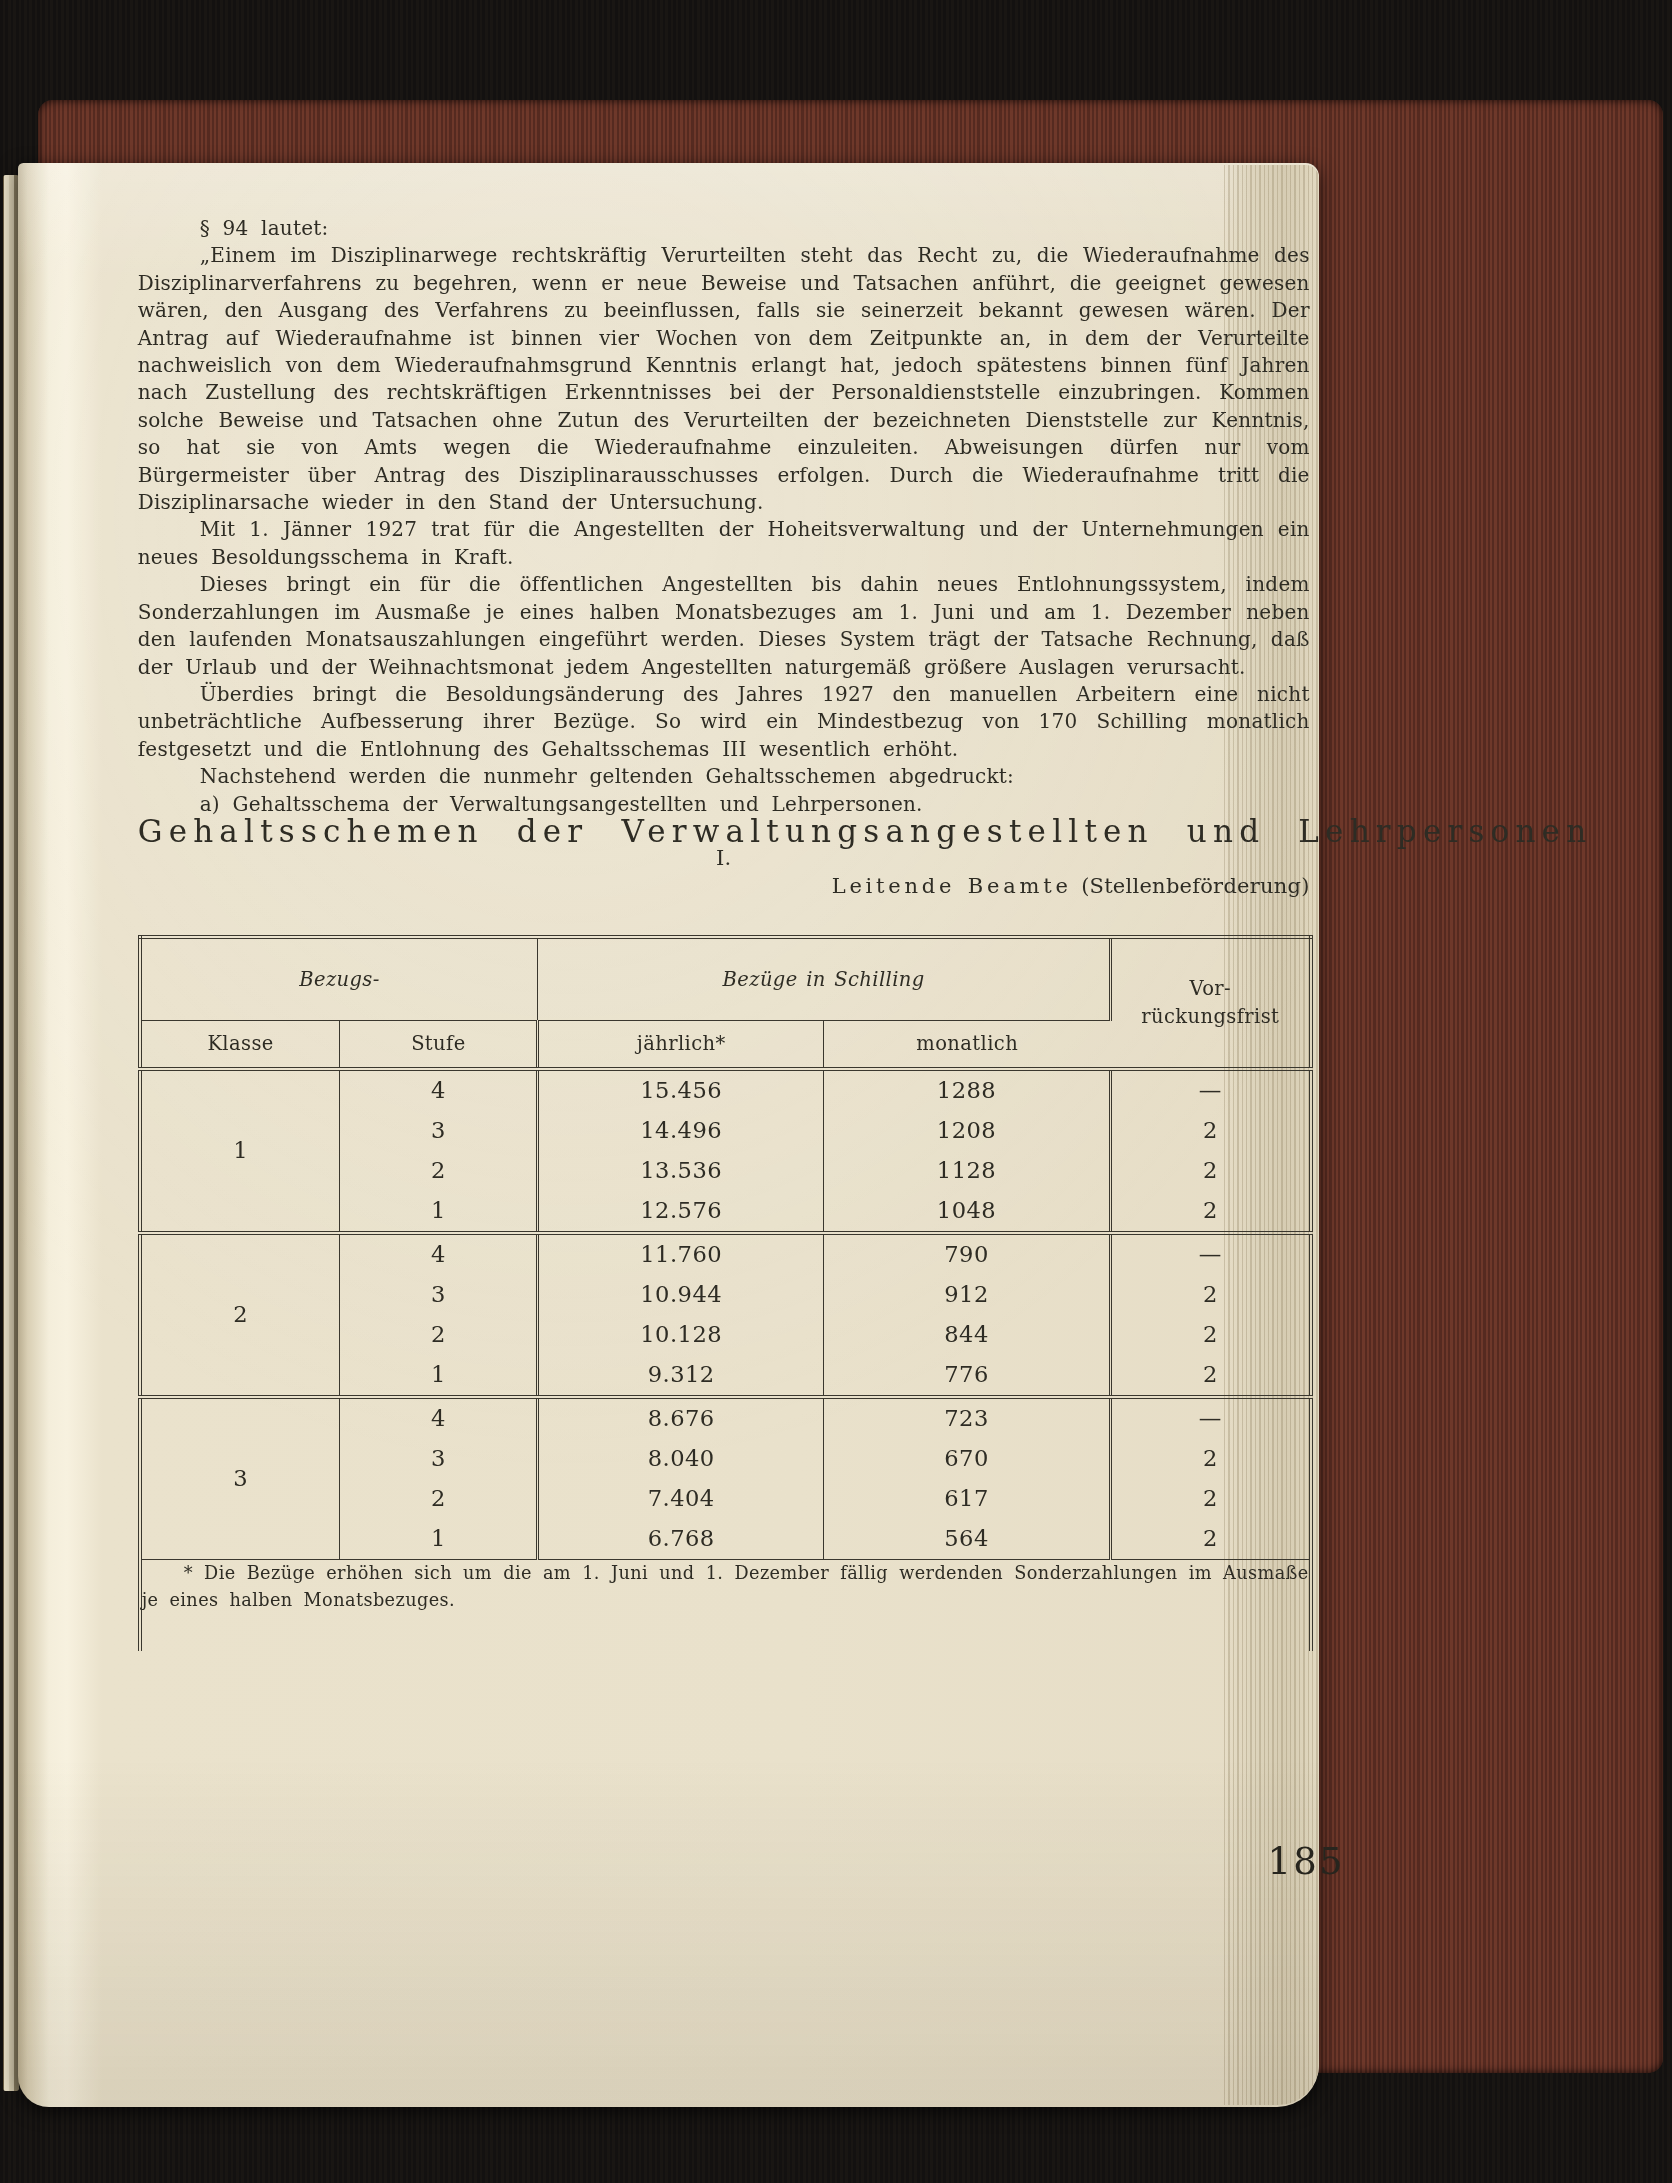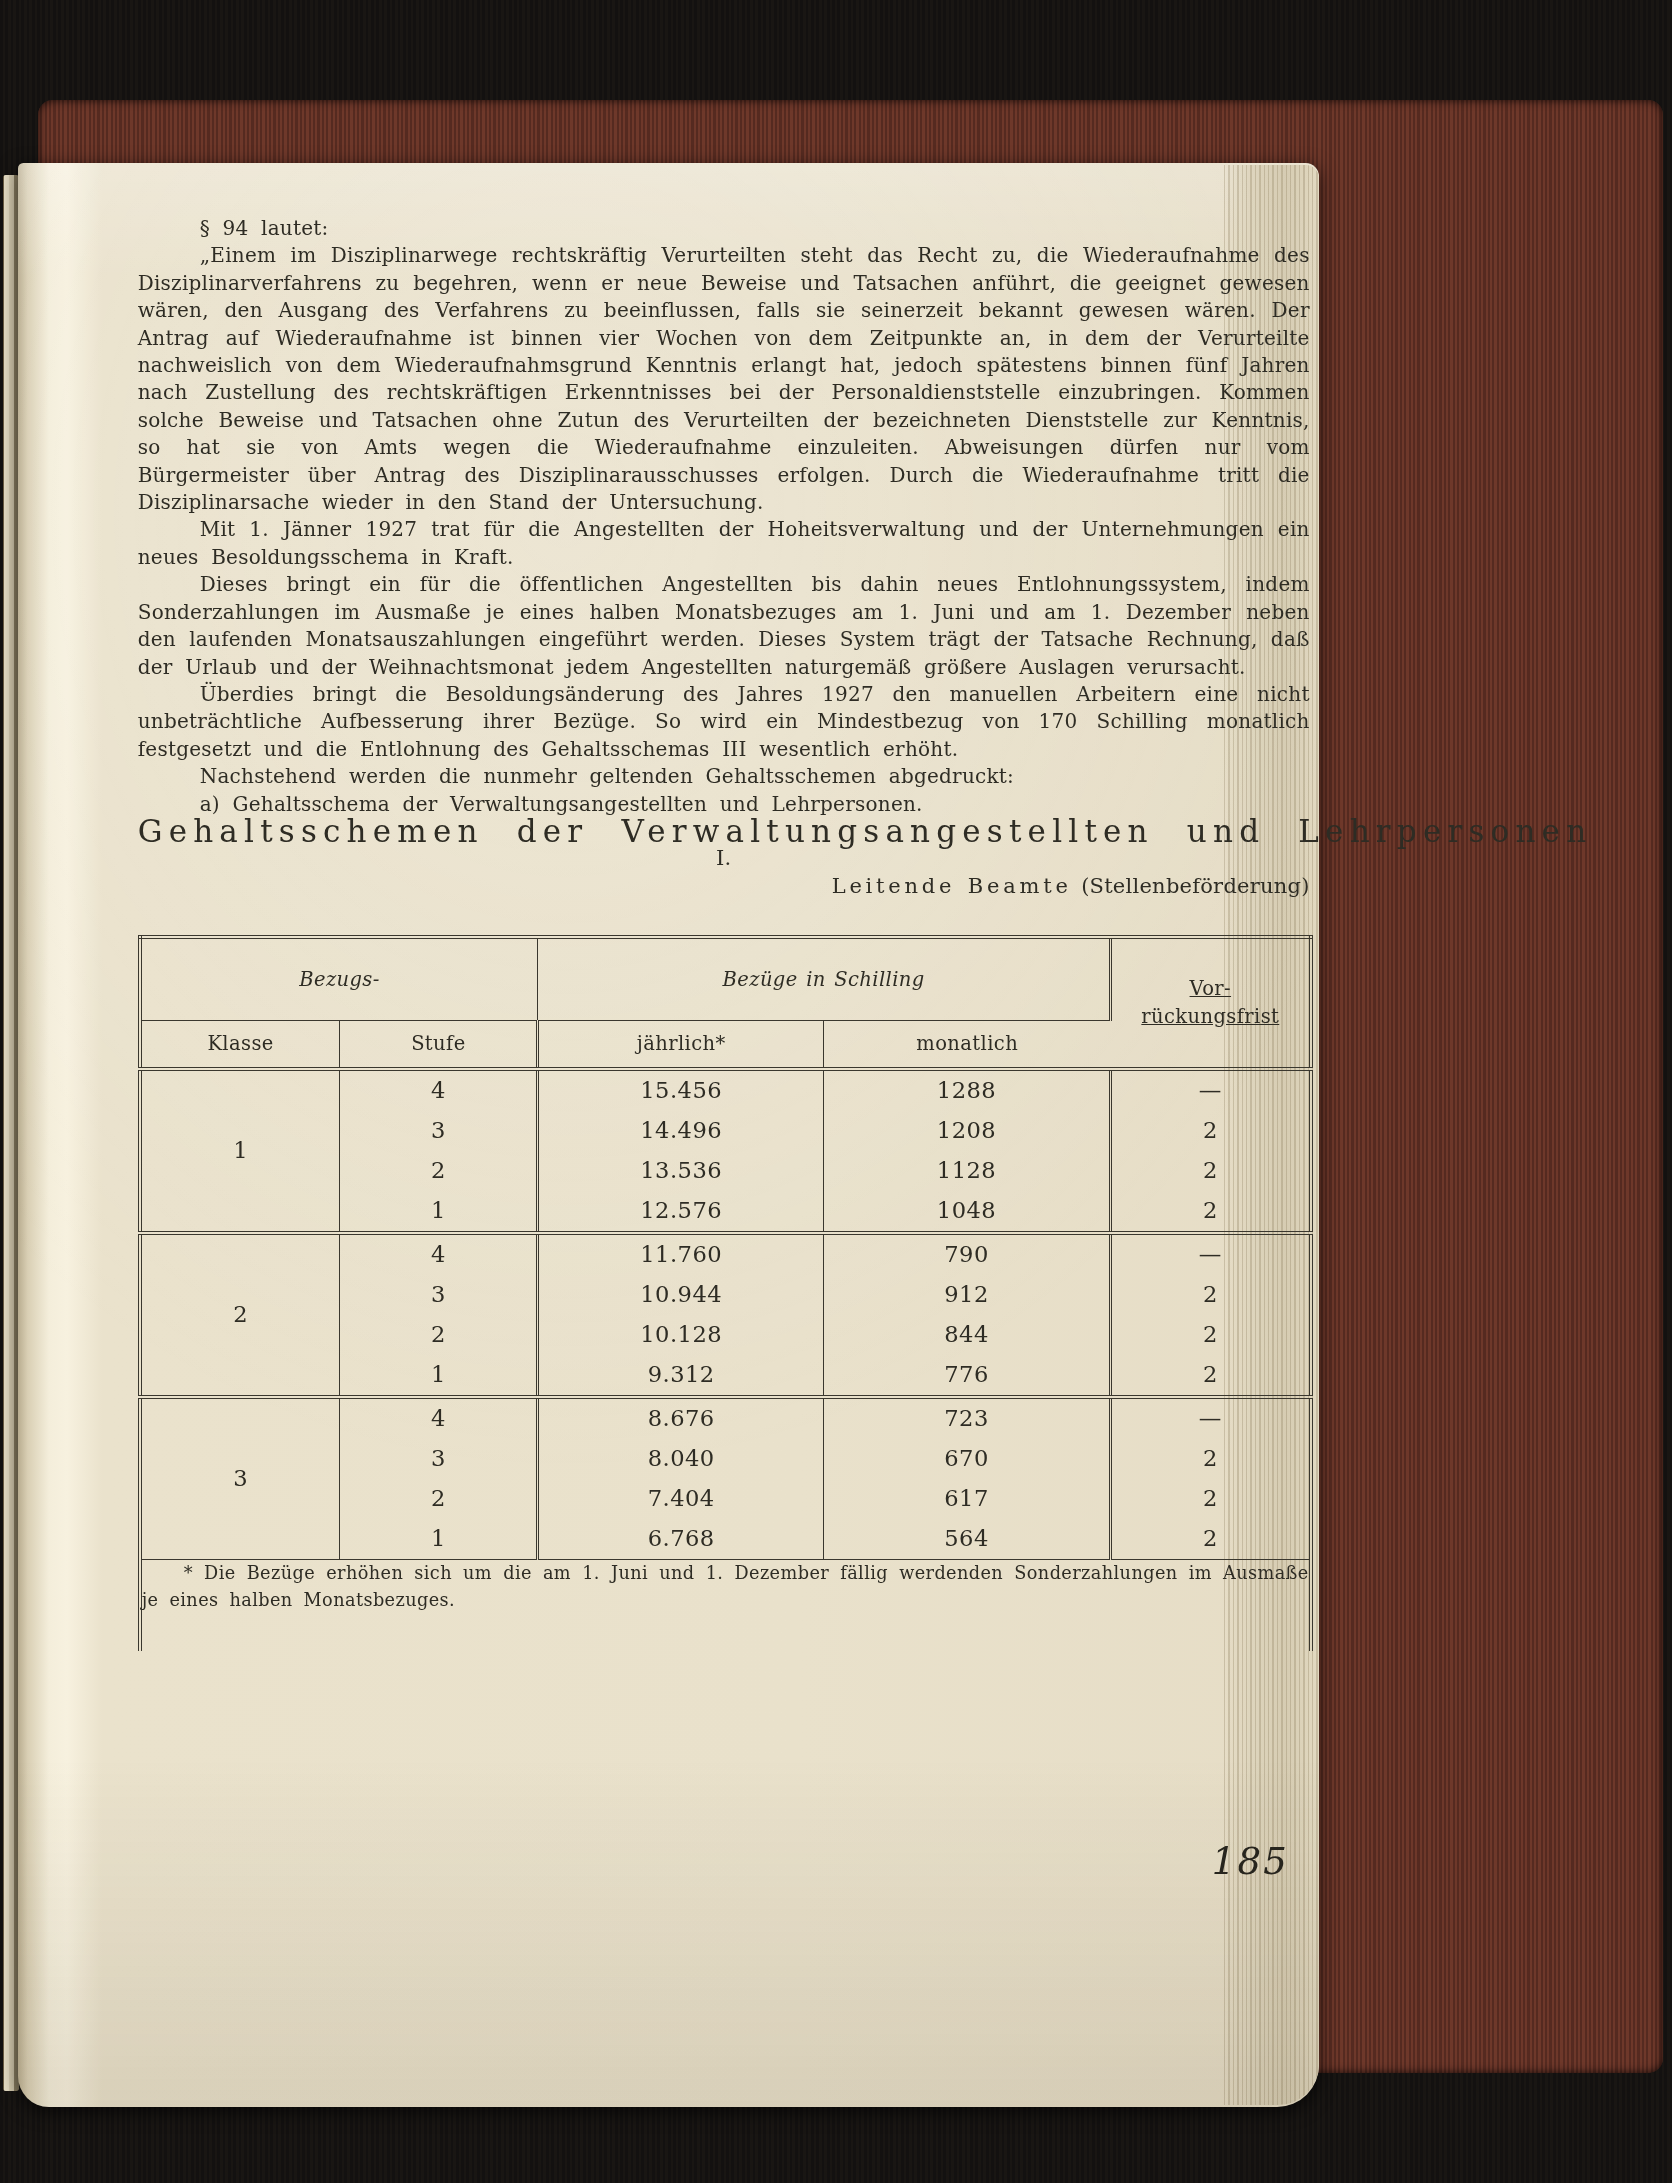--- a/index.html
+++ b/index.html
@@ -94,42 +94,42 @@
   .schema td,.schema th{
     font-weight:normal;text-align:center;vertical-align:middle;
     padding:0;letter-spacing:.02em;word-spacing:.1em;text-indent:0;
   }
   .schema thead{border-bottom:4px double #3a372e;}
   .schema thead tr.group-row th{height:81px;font-size:19.5px;}
   .schema thead tr.sub-row th{height:46px;font-size:19.5px;}
   .schema th.h-bezugs,.schema th.h-bezuege{border-bottom:0.9px solid #3a372e;font-style:italic;}
   .schema th.h-bezuege{border-right:3.5px double #3a372e;}
   .schema th.h-bezugs{border-right:0.9px solid #3a372e;}
-  .schema th.h-frist{font-size:19.5px;line-height:28px;text-decoration:underline;}
+  .schema th.h-frist{font-size:19.5px;line-height:28px;}
   .schema .bl-single{border-left:0.9px solid #3a372e;}
   .schema .bl-double{border-left:3.5px double #3a372e;}
   .schema tbody{border-bottom:4px double #3a372e;}
   .schema tbody.last{border-bottom:1.3px solid #3a372e;}
   .schema tbody td{height:40px;font-size:22.6px;}
   .schema td.klasse{font-size:22.6px;}
   .schema tfoot td{
     border:0;height:91px;vertical-align:top;
     text-align:left;
   }
   .footnote{
     margin:16px 31px 0 31px;
     font-size:17.7px;line-height:26.5px;
     text-align:justify;text-indent:42px;
     word-spacing:.28em;
   }
 
   .page-number{
     position:absolute;left:1194px;top:1677px;width:133px;
-    font-size:37px;font-style:italic;letter-spacing:.06em;
-    color:#27251e;text-align:left;
+    font-size:37px;letter-spacing:.06em;
+    color:#27251e;text-align:right;
   }
 </style>
 </head>
 <body>
 
 <div id="canvas">
 
   <div class="cover"></div>
   <div class="left-stack"></div>
 

